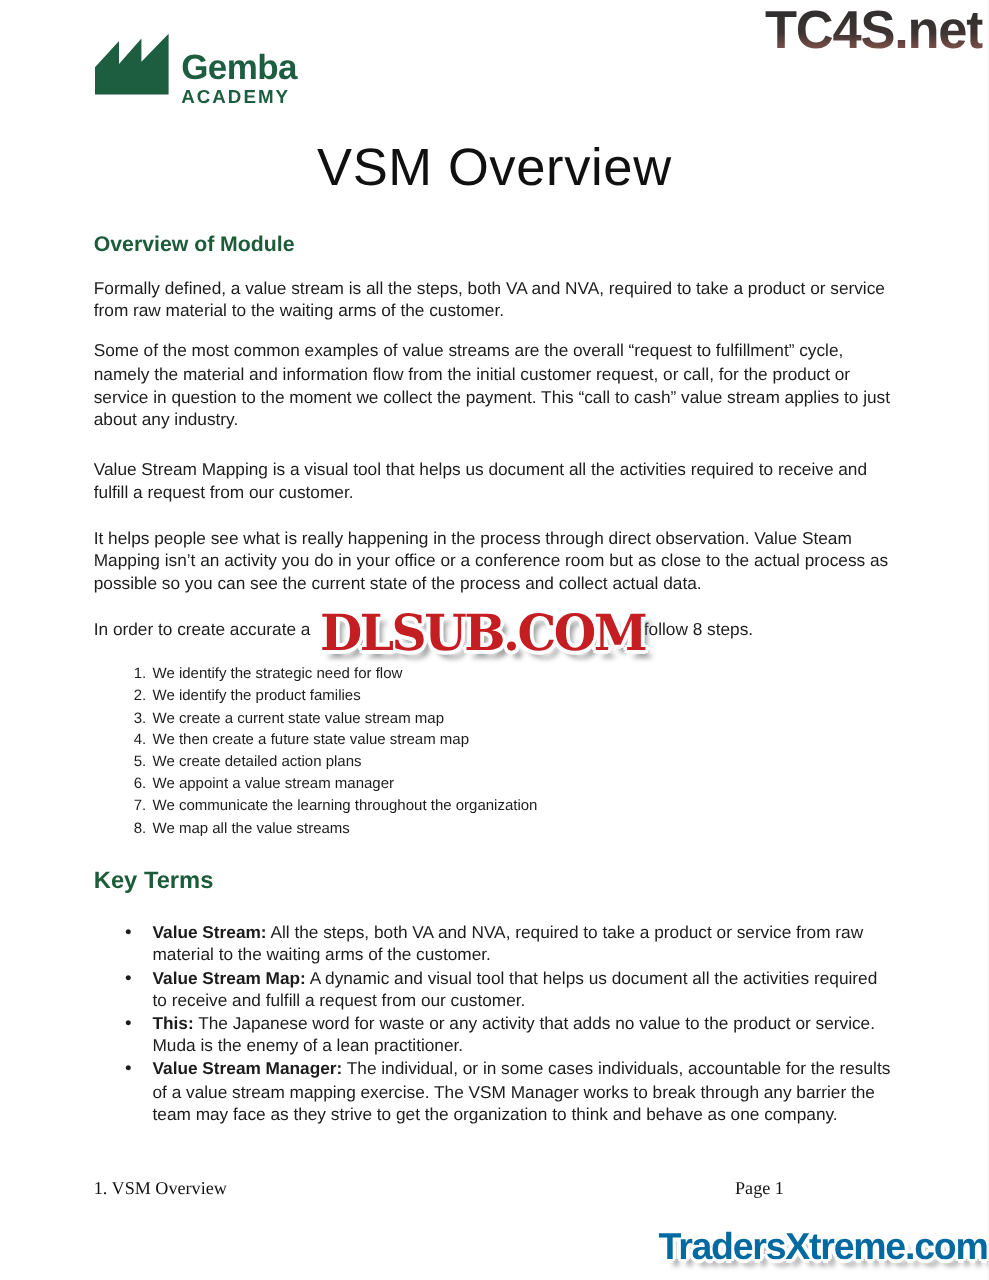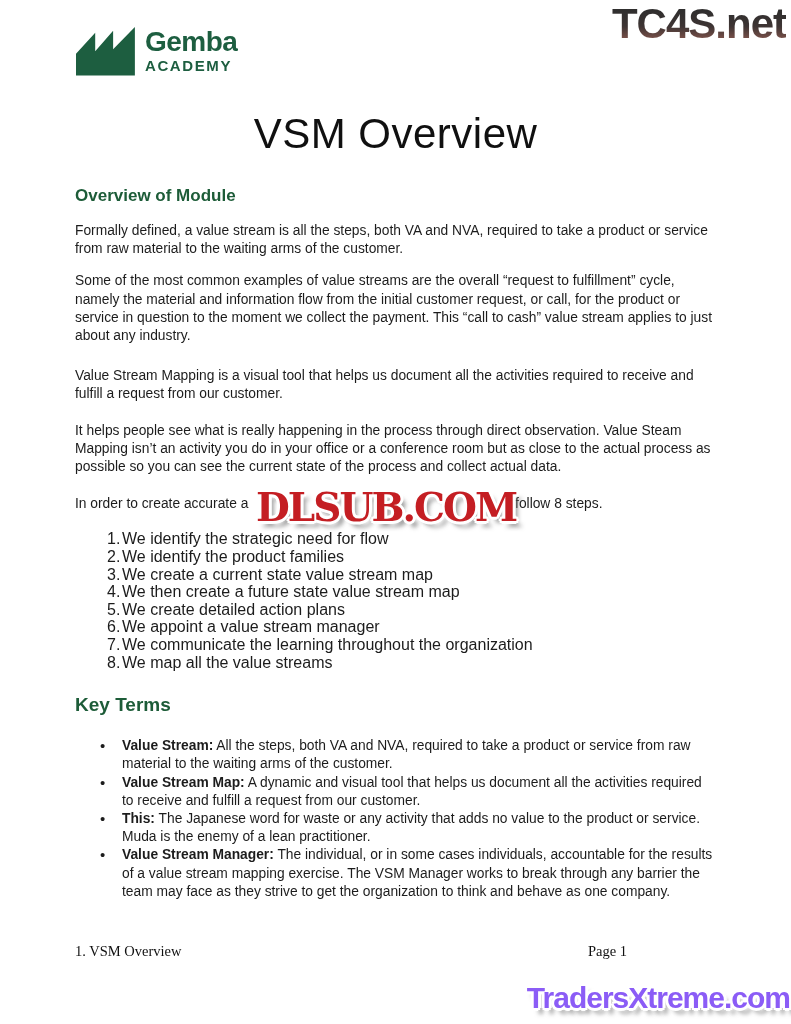--- a/index.html
+++ b/index.html
@@ -4,21 +4,21 @@
 <style>
   html,body { margin:0; padding:0; background:#e8e8e8; }
   .page {
     position:relative; width:791px; height:1024px; margin:0 auto;
     background:#ffffff; overflow:hidden;
     font-family:"Liberation Sans", sans-serif; color:#1c1c1c;
   }
   
   .logo { position:absolute; left:76px; top:24px; display:flex; align-items:flex-start; gap:5px; }
   .logo svg { display:block; }
-  .logo-text { display:flex; flex-direction:column; line-height:1; margin-top:4px; }
+  .logo-text { display:flex; flex-direction:column; line-height:1; margin-top:16px; }
   .logo-name { font-size:28px; font-weight:bold; color:#1d5e40; letter-spacing:-0.5px; }
   .logo-sub  { font-size:15px; font-weight:bold; color:#1d5e40; letter-spacing:1.6px; margin-top:2px; }
   .wm-top {
     position:absolute; top:0px; right:5px;
     font-size:42px; font-weight:bold; letter-spacing:-1px;
     background:linear-gradient(180deg,#2e2e2e 15%, #3d3433 55%, #9c6055 95%);
     -webkit-background-clip:text; background-clip:text; color:transparent;
     transform:scaleY(1.02);
   }
   
@@ -32,21 +32,21 @@
   .h-keyterms { margin-top:23px; font-size:19px; line-height:22px; }
   .para { margin:0; font-size:13.8px; line-height:18.2px; }
   .p1 { margin-top:16px; }
   .p2 { margin-top:14px; }
   .p3 { margin-top:22px; }
   .p4 { margin-top:18px; }
   .p5 { margin-top:19px; white-space:nowrap; }
   .wm-gap { display:inline-block; width:256px; height:1px; }
   
   .steps { margin:17px 0 0 0; padding:0 0 0 47px; list-style:none; counter-reset:step; }
-  .steps li { position:relative; font-size:16px; line-height:17.6px; counter-increment:step; }
+  .steps li { position:relative; font-size:12px; line-height:17.6px; counter-increment:step; }
   .steps li::before { content:counter(step) "."; position:absolute; left:-15px; }
   
   .terms { margin:21px 0 0 0; padding:0 0 0 47px; list-style:none; }
   .terms li { position:relative; font-size:13.8px; line-height:18.2px; }
   .terms li::before { content:"\2022"; position:absolute; left:-22px; font-size:15px; }
   .terms b { font-weight:bold; }
   
   .wm-outline {
     text-shadow:
       -2px -2px 0 #fff, 2px -2px 0 #fff, -2px 2px 0 #fff, 2px 2px 0 #fff,
@@ -54,21 +54,21 @@
       5px 6px 4px rgba(110,110,110,0.65);
   }
   .wm-dlsub {
     position:absolute; left:256px; top:484px;
     font-family:"DejaVu Serif", serif; font-weight:bold; font-size:39px;
     letter-spacing:-2px; color:#c41e23; transform:scaleY(1.02);
     white-space:nowrap;
   }
   .wm-traders {
     position:absolute; right:1px; top:981px;
-    font-weight:bold; font-size:30px; letter-spacing:-1px; color:#8b5cf6;
+    font-weight:bold; font-size:30px; letter-spacing:-1px; color:#0369a1;
     white-space:nowrap;
   }
   
   .footer-left, .footer-page {
     position:absolute; top:943px;
     font-family:"Liberation Serif", serif; font-size:14.5px; color:#111;
   }
   .footer-left { left:75px; }
   .footer-page { left:588px; }
 </style>

